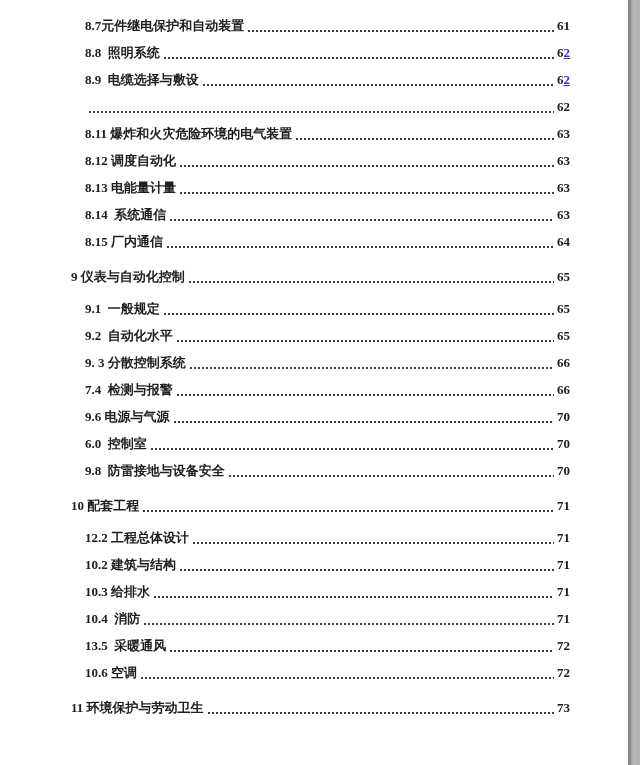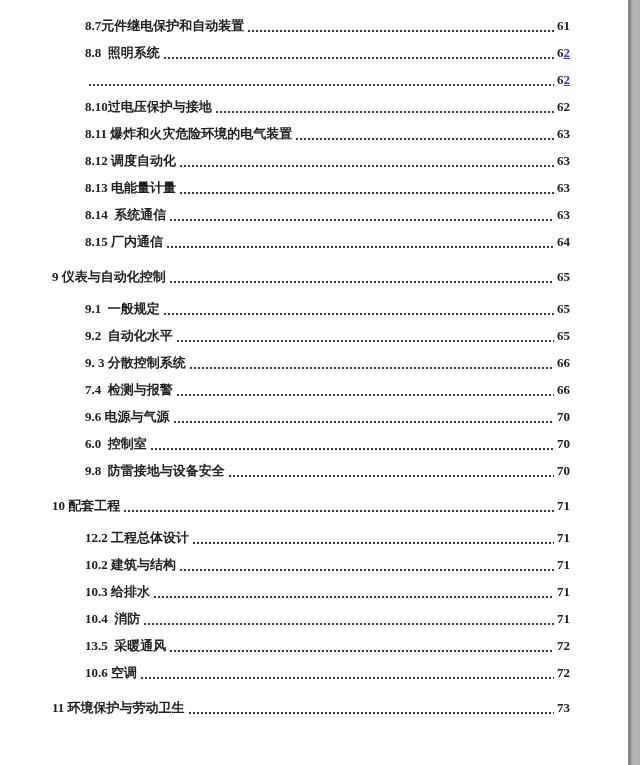--- a/index.html
+++ b/index.html
@@ -45,21 +45,21 @@
   .toc-row {
     height: 27px;
     display: flex;
     align-items: center;
     font-weight: bold;
     font-size: 13px;
     color: #202020;
     cursor: default;
   }
   .toc-row.level-1 {
-    padding-left: 52px;
+    padding-left: 71px;
     margin-top: 8px;
     margin-bottom: 5px;
   }
   .toc-row.level-2 {
     padding-left: 85px;
   }
   .toc-label {
     white-space: pre;
     flex: 0 0 auto;
   }
@@ -90,25 +90,25 @@
     <span class="toc-label">8.7元件继电保护和自动装置</span>
     <span class="toc-leader"></span>
     <span class="toc-page"><span>61</span></span>
   </div>
       <div class="toc-row level-2">
     <span class="toc-label">8.8  照明系统</span>
     <span class="toc-leader"></span>
     <span class="toc-page"><span>6</span><span class="toc-page-link">2</span></span>
   </div>
       <div class="toc-row level-2">
+    <span class="toc-label">8.9  电缆选择与敷设</span>
     <span class="toc-leader"></span>
     <span class="toc-page"><span>6</span><span class="toc-page-link">2</span></span>
   </div>
       <div class="toc-row level-2">
-    <span class="toc-label">8.10过电压保护与接地</span>
     <span class="toc-leader"></span>
     <span class="toc-page"><span>62</span></span>
   </div>
       <div class="toc-row level-2">
     <span class="toc-label">8.11 爆炸和火灾危险环境的电气装置</span>
     <span class="toc-leader"></span>
     <span class="toc-page"><span>63</span></span>
   </div>
       <div class="toc-row level-2">
     <span class="toc-label">8.12 调度自动化</span>

